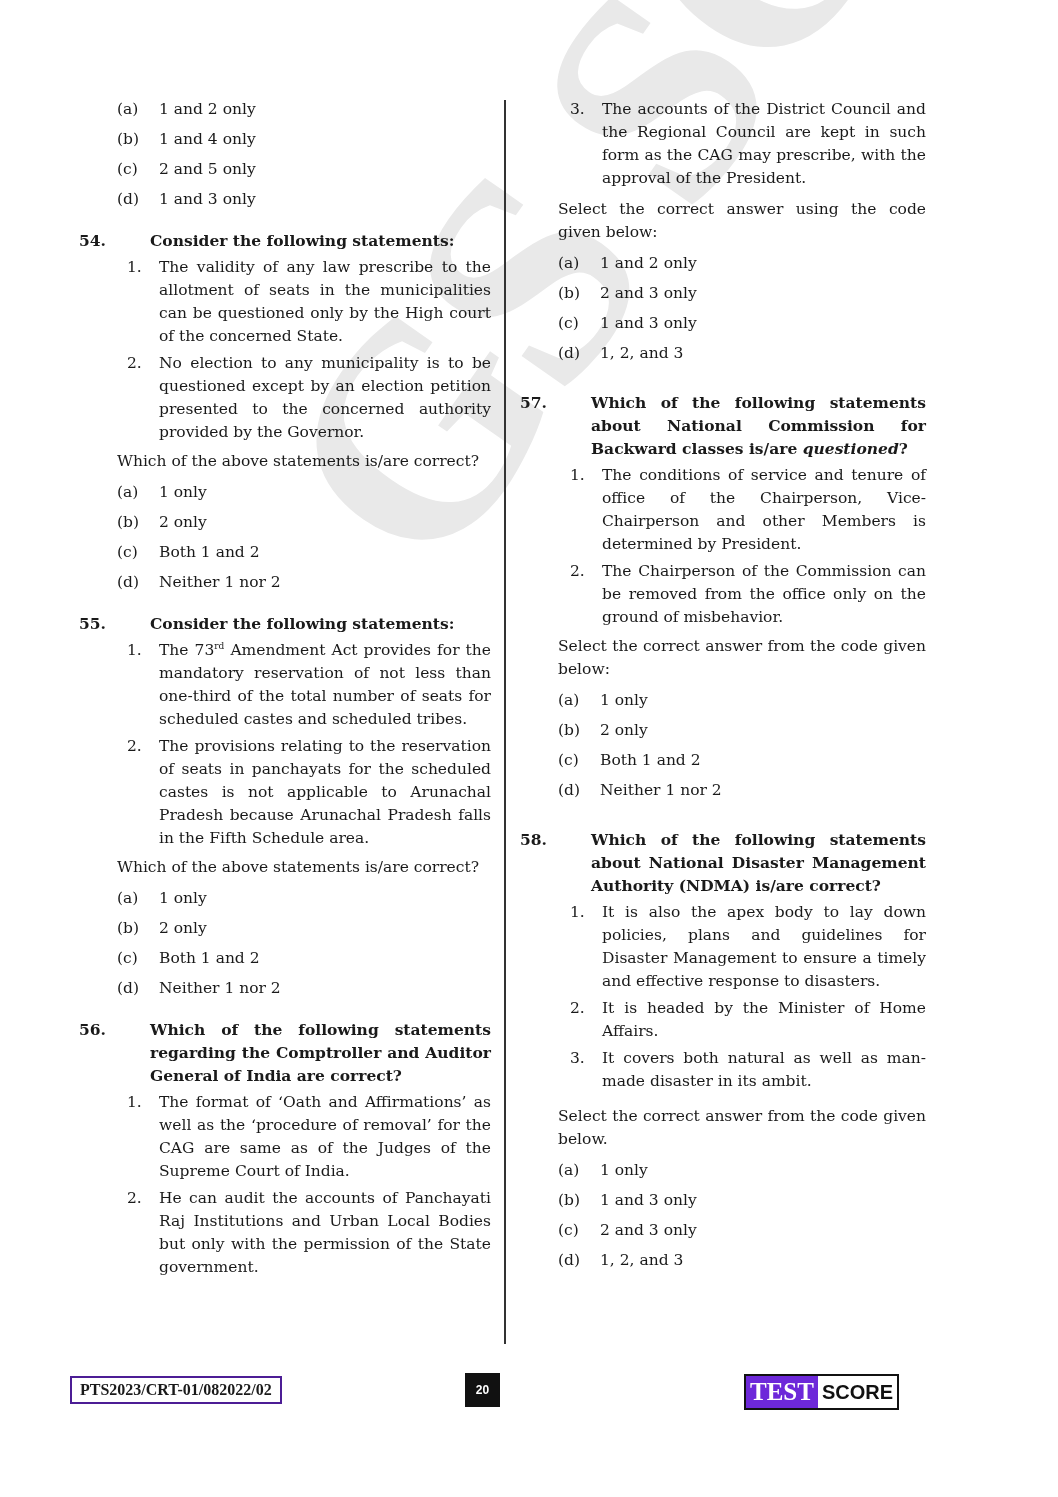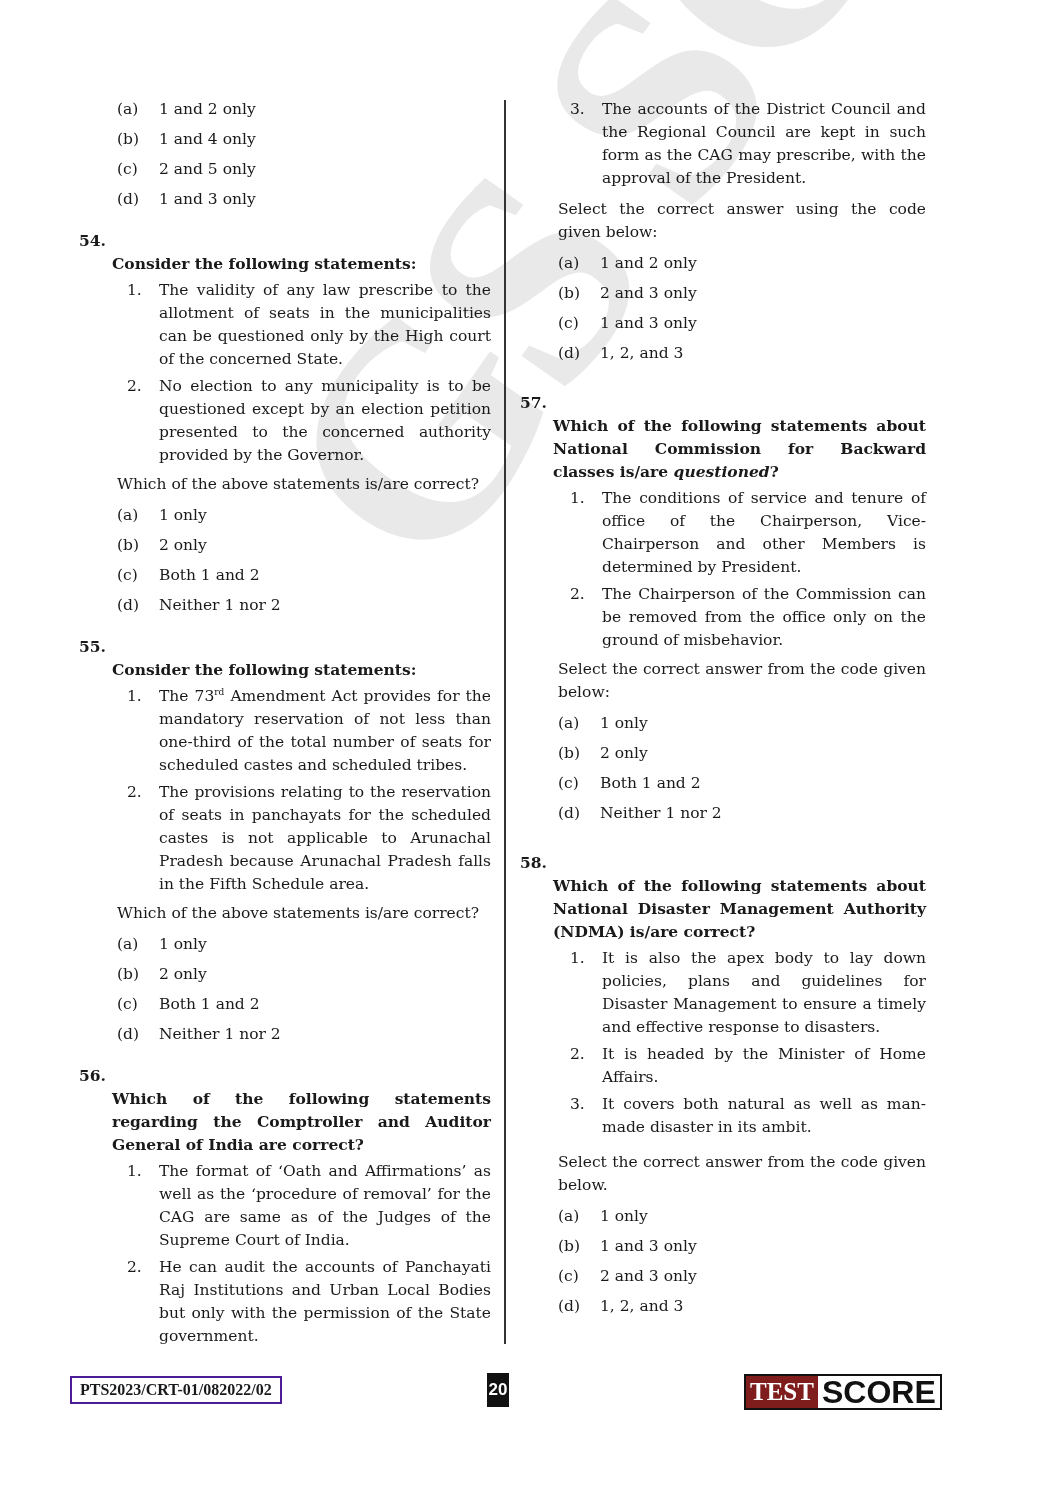--- a/index.html
+++ b/index.html
@@ -9,35 +9,35 @@
                color:#e9e9e9; transform:rotate(-55deg); transform-origin:left top; white-space:nowrap;
                z-index:0; font-family:"Liberation Serif", serif; letter-spacing:-10px;}
   .col { position:absolute; top:98px; width:374px; font-size:15.5px; line-height:23px; z-index:1; }
   .col.left { left:117px; }
   .col.right { left:558px; width:368px; }
   .divider { position:absolute; left:504px; top:100px; width:2px; height:1244px; background:#333; z-index:1; }
   .p { text-align:justify; margin:0 0 8px 0; }
   .opt { display:flex; margin:0 0 7px 0; }
   .opt .lbl { width:42px; flex:none; }
   .q { margin-top:18px; }
-  .qhead { display:flex; font-weight:bold; margin-left:-38px; margin-bottom:4px;flex-direction:column; }
+  .qhead { display:flex; font-weight:bold; margin-left:-38px; margin-bottom:4px; }
   .qhead .num { width:38px; flex:none; }
   .qhead .txt { flex:1; text-align:justify;margin-left:33px; }
   .stmt { display:flex; margin-left:10px; margin-bottom:4px; }
   .stmt .n { width:32px; flex:none; }
   .stmt .t { flex:1; text-align:justify; }
   .right .stmt { margin-left:12px; }
   sup { font-size:9px; line-height:0; }
   .footer-code { position:absolute; left:70px; top:1376px; border:2px solid #4c1d95; padding:3px 8px;
                  font-weight:bold; font-size:16px; font-family:"Liberation Serif", serif; }
-  .page-num { position:absolute; left:487px; top:1373px; width:22px; height:34px; background:#111; color:#fff;
-              font-weight:bold; font-size:17px; text-align:center; line-height:34px; font-family:"Liberation Sans", sans-serif; }
+  .page-num { position:absolute; left:465px; top:1373px; width:35px; height:34px; background:#111; color:#fff;
+              font-weight:bold; font-size:12px; text-align:center; line-height:34px; font-family:"Liberation Sans", sans-serif; }
   .logo { position:absolute; left:744px; top:1374px; display:flex; border:2px solid #111; height:32px; }
-  .logo .a { background:#7f1d1d; color:#fff; font-weight:bold; font-size:25px; line-height:32px; padding:0 4px; font-family:"Liberation Serif", serif; }
-  .logo .b { background:#fff; color:#111; font-weight:bold; font-size:32px; line-height:32px; padding:0 4px; font-family:"Liberation Sans", sans-serif; }
+  .logo .a { background:#6d28d9; color:#fff; font-weight:bold; font-size:25px; line-height:32px; padding:0 4px; font-family:"Liberation Serif", serif; }
+  .logo .b { background:#fff; color:#111; font-weight:bold; font-size:20px; line-height:32px; padding:0 4px; font-family:"Liberation Sans", sans-serif; }
 </style>
 </head>
 <body>
 
 <div class="watermark">GS SCORE</div>
 <div class="divider"></div>
 
 <div class="col left">
   <div>
     <div class="opt">

